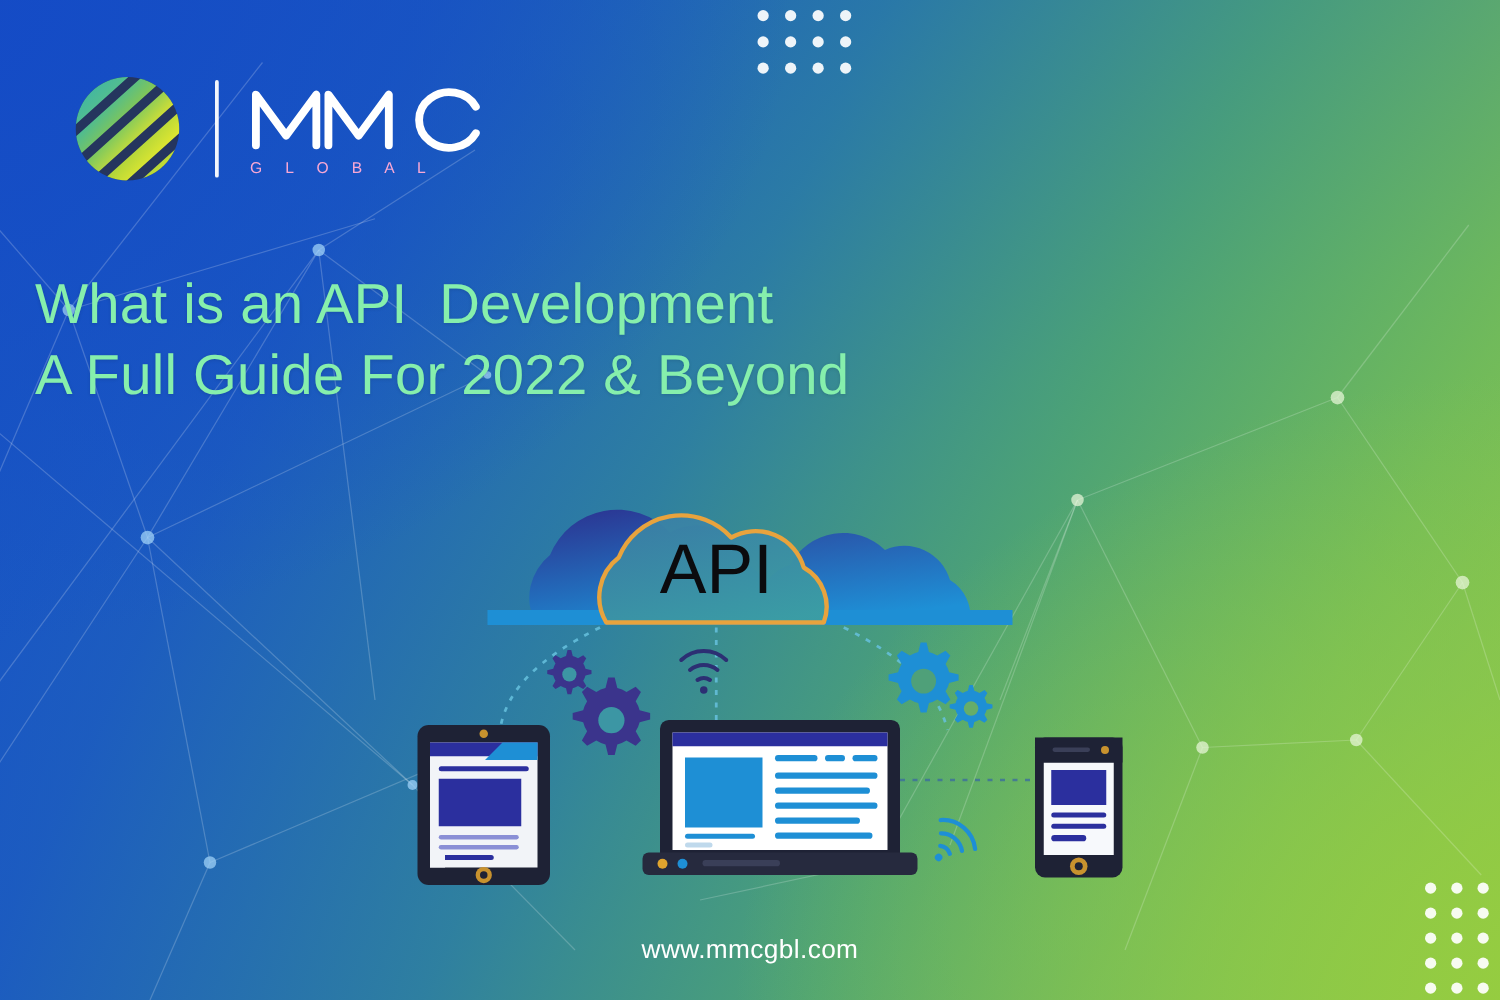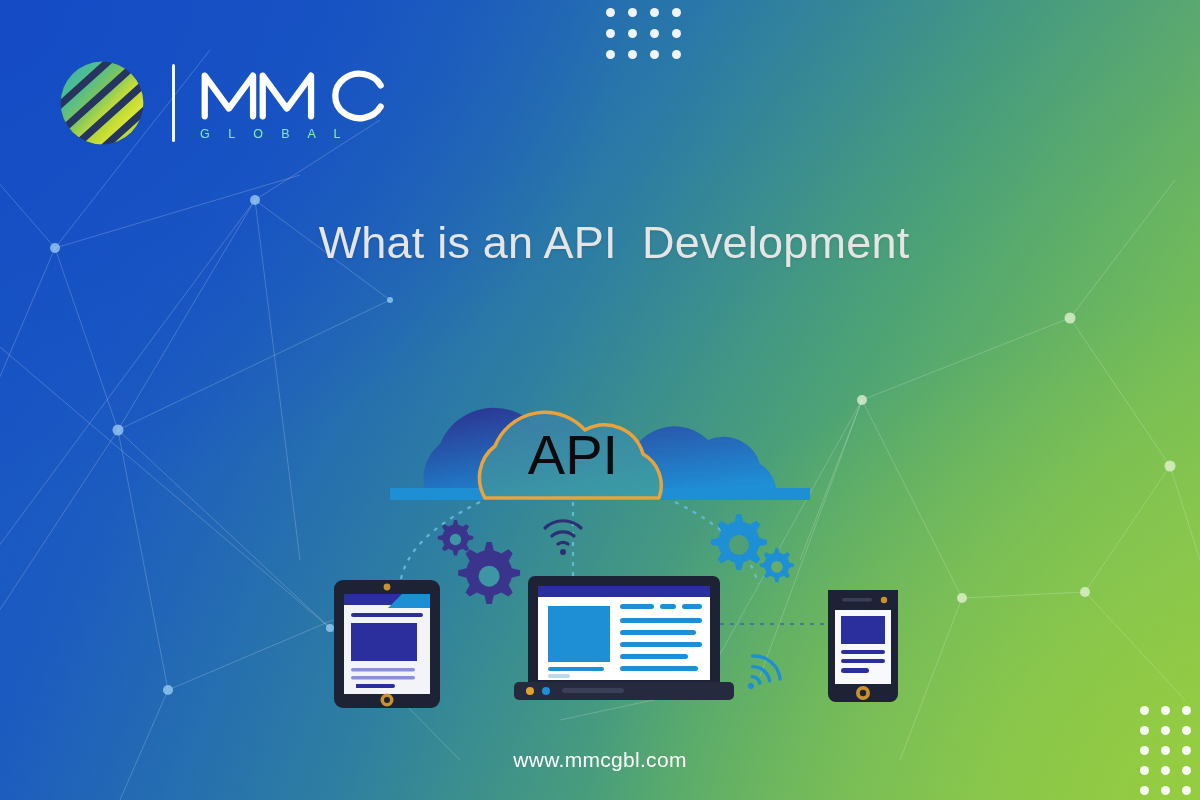--- a/index.html
+++ b/index.html
@@ -60,29 +60,29 @@
   
   #logo { position:absolute; left:56px; top:57px; display:flex; align-items:center; height:92px; }
   #logo-mark { width:92px; height:92px; flex:0 0 92px; }
   #logo-divider {
     width:3px; height:78px; background:#ffffff;
     margin:0 22px 0 24px; border-radius:2px; opacity:.95;
   }
   #logo-text { display:flex; flex-direction:column; justify-content:center; }
   #logo-wordmark { height:58px; display:block; }
   #logo-sub {
-    color:#86efac; font-size:12.5px; letter-spacing:7.5px;
+    color:#f9a8d4; font-size:12.5px; letter-spacing:7.5px;
     font-weight:400; margin-top:3px; padding-left:3px;
     font-family:"Liberation Sans", sans-serif;
   }
 
   
   #headline {
     position:absolute; left:0; right:0; top:214px;
-    text-align:center; color:#e5e5e5;
+    text-align:left; color:#86efac;
     font-weight:400; font-size:45px; line-height:57px;
     letter-spacing:.2px;
     text-shadow:0 1px 3px rgba(0,0,0,.12);
     padding-left:28px;
   }
   #headline .hl-line { display:block; white-space:pre; }
 
   
   #illustration { position:absolute; left:280px; top:352px; width:660px; height:370px; }
 
@@ -232,20 +232,21 @@
           <polyline points="68,52 68,10 93,44 118,10 118,52"></polyline>
           <path d="M190,20 A25,23 0 1 0 190,42"></path>
         </g>
       </svg>
       <div id="logo-sub">G L O B A L</div>
     </div>
   </div>
 
   <h1 id="headline">
     <span class="hl-line">What is an API  Development</span>
+    <span class="hl-line">A Full Guide For 2022 &amp; Beyond</span>
   </h1>
 
   <svg id="illustration" viewBox="0 0 660 370">
     <defs>
       <linearGradient id="cloudBackL" x1="0" y1="0" x2="0.4" y2="1">
         <stop offset="0" stop-color="#2C2F8E"></stop>
           <stop offset="1" stop-color="#1E87CF"></stop>
       </linearGradient>
       <linearGradient id="cloudBackR" x1="0" y1="0" x2="0.3" y2="1">
         <stop offset="0" stop-color="#2A53A8"></stop>

